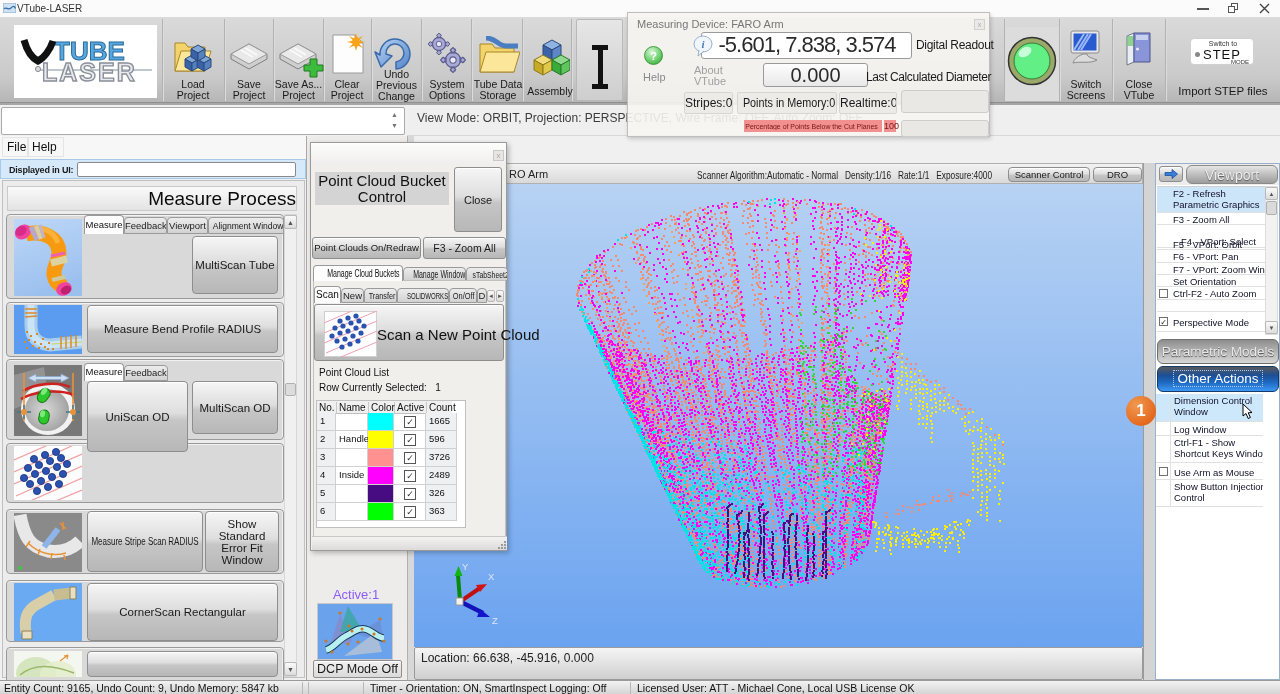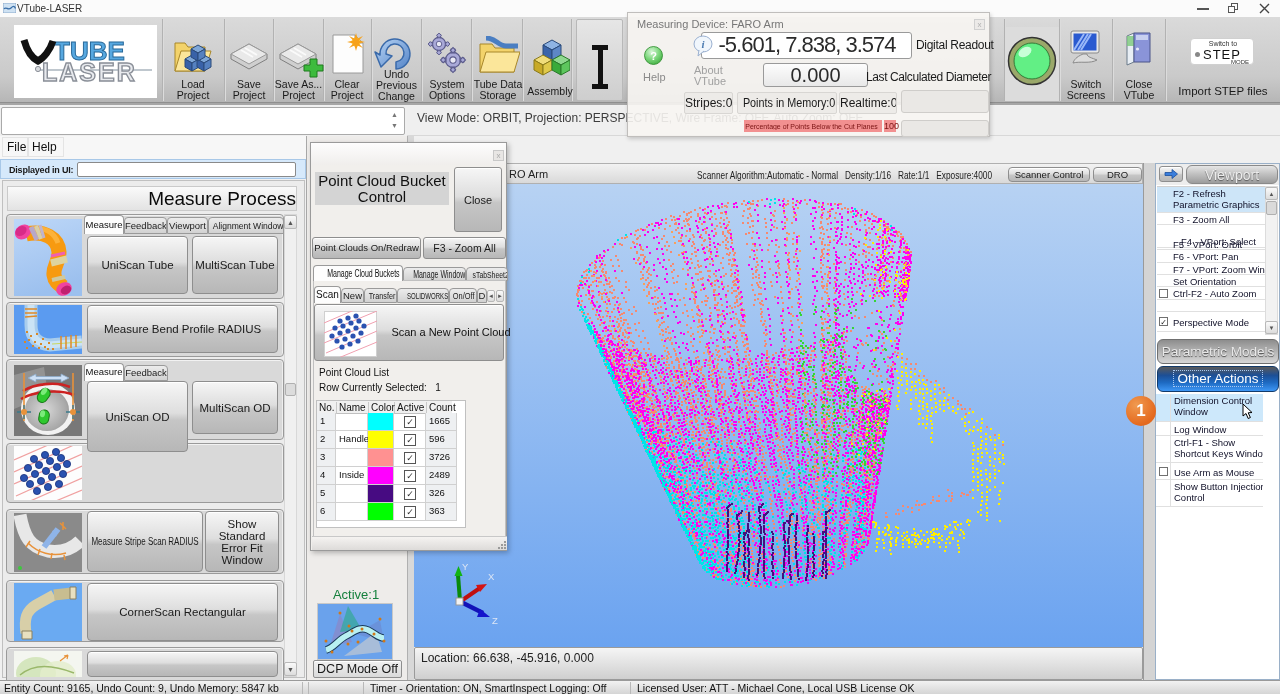--- a/index.html
+++ b/index.html
@@ -256,21 +256,20 @@
     <path d="M37 44 L53 40" stroke="#ddd3a0" stroke-width="7"></path>
     <path d="M37 37 L51 34" stroke="#f060b0" stroke-width="3"></path>
     <path d="M38 61 L51 58" stroke="#cfc9a0" stroke-width="4"></path>
   </svg>
   <div class="abs tab-on" style="left:81px;top:34px;width:40px;height:19px;font-size:9.5px;line-height:17px">Measure</div>
   <div class="abs tab-off" style="left:121px;top:36px;width:43px;height:17px;font-size:9.5px">Feedback</div>
   <div class="abs tab-off" style="left:164px;top:36px;width:41px;height:17px;font-size:9.5px">Viewport</div>
   <div class="abs tab-off" style="left:205px;top:36px;width:76px;height:17px;font-size:9.5px">
       <span style="display:block;width:100%;transform:scaleX(0.9);transform-origin:center;line-height:15px">Alignment Window</span>
     </div>
-  <div class="btn" style="left:84px;top:55px;width:101px;height:58px;font-size:11.5px">UniScan Tube</div>
   <div class="btn" style="left:189px;top:55px;width:86px;height:58px;font-size:11.5px">MultiScan Tube</div>
 
   <svg class="abs" style="left:11px;top:124px" width="68" height="49" viewBox="0 0 68 49">
     <rect width="68" height="49" fill="#5b9bf0"></rect>
     <path d="M17 0 L17 20 C17 33,24 39,36 40 L68 37" stroke="#a9cdec" stroke-width="13" fill="none"></path>
     <path d="M17 0 L17 20 C17 33,24 39,36 40 L68 37" stroke="#d8ecfa" stroke-width="7" fill="none" opacity="0.7"></path>
     <path d="M38 39 L68 37" stroke="#c8d860" stroke-width="1"></path>
     <g stroke="#e08a28" stroke-width="1.5">
       <path d="M11 4 L23 4 M11 8 L23 8 M11 12 L23 11"></path>
       <path d="M47 31 L47 44 M52 31 L52 44 M57 30 L57 43 M62 30 L62 42"></path>
@@ -395,21 +394,21 @@
   </svg>
   <div class="btn" style="left:84px;top:470px;width:191px;height:26px;font-size:11.5px"></div>
 
   <div class="abs" style="left:281px;top:33px;width:13px;height:463px;background:#f0f0f0;border:1px solid #d8d8d8"></div>
   <div class="abs sbtn" style="left:281px;top:34px;width:13px;height:14px;font-size:7px">▲</div>
   <div class="abs" style="left:282px;top:202px;width:11px;height:13px;background:#dcdcdc;border:1px solid #b0b0b0;border-radius:2px"></div>
   <div class="abs sbtn" style="left:281px;top:481px;width:13px;height:14px;font-size:7px">▼</div>
 </div>
 
 <div class="abs" style="left:307px;top:136px;width:101px;height:544px;background:#eeecea;border-right:1px solid #b0b0b0"></div>
-<div class="abs" style="left:356px;top:587px;width:100px;text-align:left;font-size:13px;color:#15803d;transform:translateX(-50%);text-align:center">Active:1</div>
+<div class="abs" style="left:356px;top:587px;width:100px;text-align:left;font-size:13px;color:#8b5cf6;transform:translateX(-50%);text-align:center">Active:1</div>
 <div class="abs" style="left:317px;top:603px;width:76px;height:57px;border:1px solid #c8c8c8;background:#6aa2ec"></div>
 <svg class="abs" style="left:318px;top:604px" width="74" height="55" viewBox="0 0 74 55">
   <polygon points="12,42 22,10 34,38" fill="#8a88c8" opacity="0.75"></polygon>
   <polygon points="22,28 30,2 44,26" fill="#3aa8a0" opacity="0.8"></polygon>
   <polygon points="38,30 62,16 66,38" fill="#6a90d8" opacity="0.9"></polygon>
   <polygon points="26,52 58,28 64,48" fill="#b8c4d4" opacity="0.8"></polygon>
   <path d="M8 46 C16 44,20 36,28 32 C36 28,42 22,50 26 C58 30,60 34,66 34" stroke="#1a3a5a" stroke-width="7.5" fill="none"></path>
   <path d="M8 46 C16 44,20 36,28 32 C36 28,42 22,50 26 C58 30,60 34,66 34" stroke="#b8f0f2" stroke-width="5.5" fill="none"></path>
   <g fill="#d07818">
       <circle cx="8" cy="37" r="1.5"></circle>
@@ -565,21 +564,21 @@
         <circle cx="40" cy="15" r="2.6"></circle>
       <circle cx="13" cy="30" r="2.6"></circle>
         <circle cx="21" cy="28" r="2.6"></circle>
         <circle cx="29" cy="25" r="2.6"></circle>
         <circle cx="37" cy="22" r="2.6"></circle>
       <circle cx="18" cy="36" r="2.6"></circle>
         <circle cx="26" cy="33" r="2.6"></circle>
         <circle cx="34" cy="30" r="2.6"></circle>
     </g>
   </svg>
-  <div class="abs" style="left:66px;top:183px;width:148px;text-align:center;font-size:11px;color:#111">Scan a New Point Cloud</div>
+  <div class="abs" style="left:66px;top:183px;width:148px;text-align:center;font-size:15px;color:#111">Scan a New Point Cloud</div>
   <div class="abs" style="left:8px;top:224px;font-size:10px;color:#111">Point Cloud List</div>
   <div class="abs" style="left:8px;top:239px;font-size:10px;color:#111">Row Currently Selected:&nbsp;&nbsp;&nbsp;1</div>
 
   <div class="abs" style="left:5px;top:257px;width:150px;height:128px;background:#fff;border:1px solid #c0c0c0">
     <div class="abs" style="left:0;top:0;width:135px;height:13px;background:#f0f0f0;border-bottom:1px solid #c0c0c0"></div>
     <div class="abs tcell" style="left:0;top:1px;width:20px">No.</div>
     <div class="abs tcell" style="left:20px;top:1px;width:32px">Name</div>
     <div class="abs tcell" style="left:52px;top:1px;width:26px">Color</div>
     <div class="abs tcell" style="left:78px;top:1px;width:32px">Active</div>
     <div class="abs tcell" style="left:110px;top:1px;width:30px;border-right:none">Count</div>

